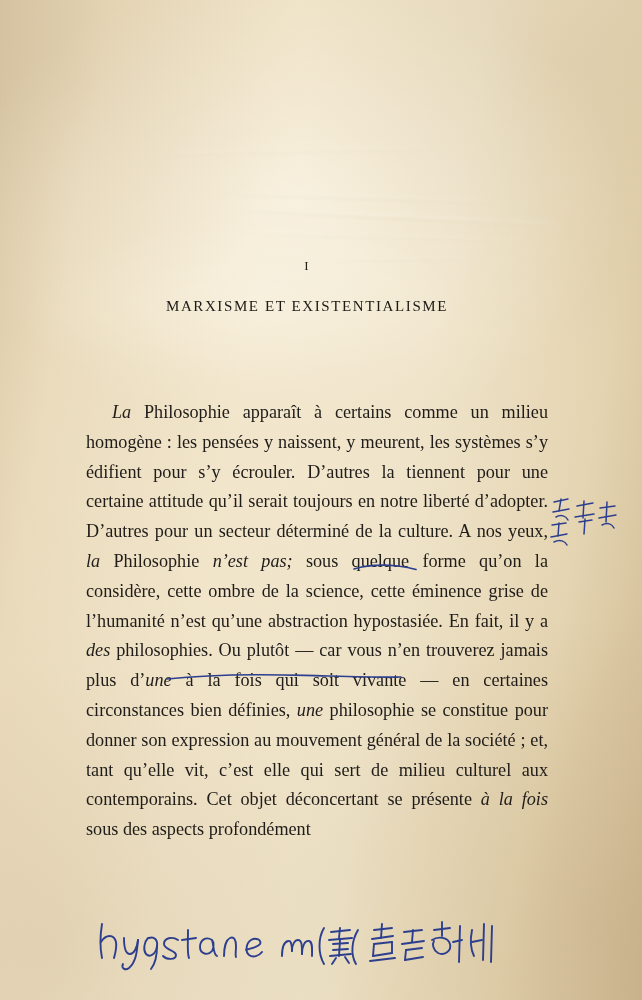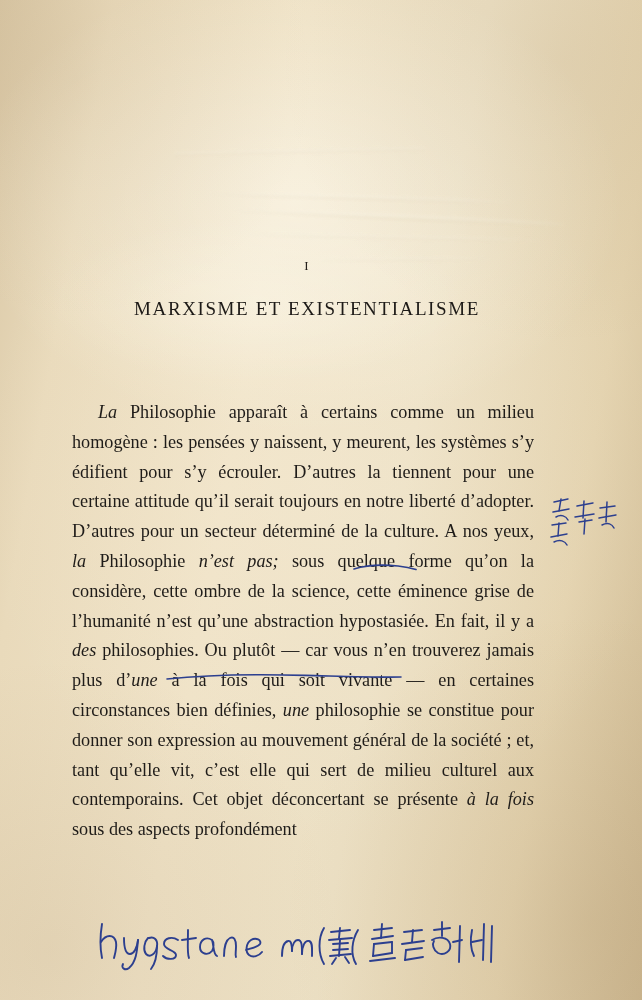--- a/index.html
+++ b/index.html
@@ -69,30 +69,30 @@
     letter-spacing: 1px;
     color: #241f1b;
   }
 
   #chapter-title {
     position: absolute;
     top: 298px;
     left: 0;
     width: 470px;
     text-align: center;
-    font-size: 19px;
+    font-size: 15px;
     letter-spacing: 1.6px;
     color: #1d1a17;
     white-space: nowrap;
   }
 
   #body-text {
     position: absolute;
     top: 398px;
-    left: 0;
+    left: 14px;
     width: 462px;
     font-size: 18.2px;
     line-height: 29.8px;
     color: #1f1c19;
     text-align: justify;
     text-align-last: left;
     hyphens: none;
   }
   #body-text p {
     margin: 0;

